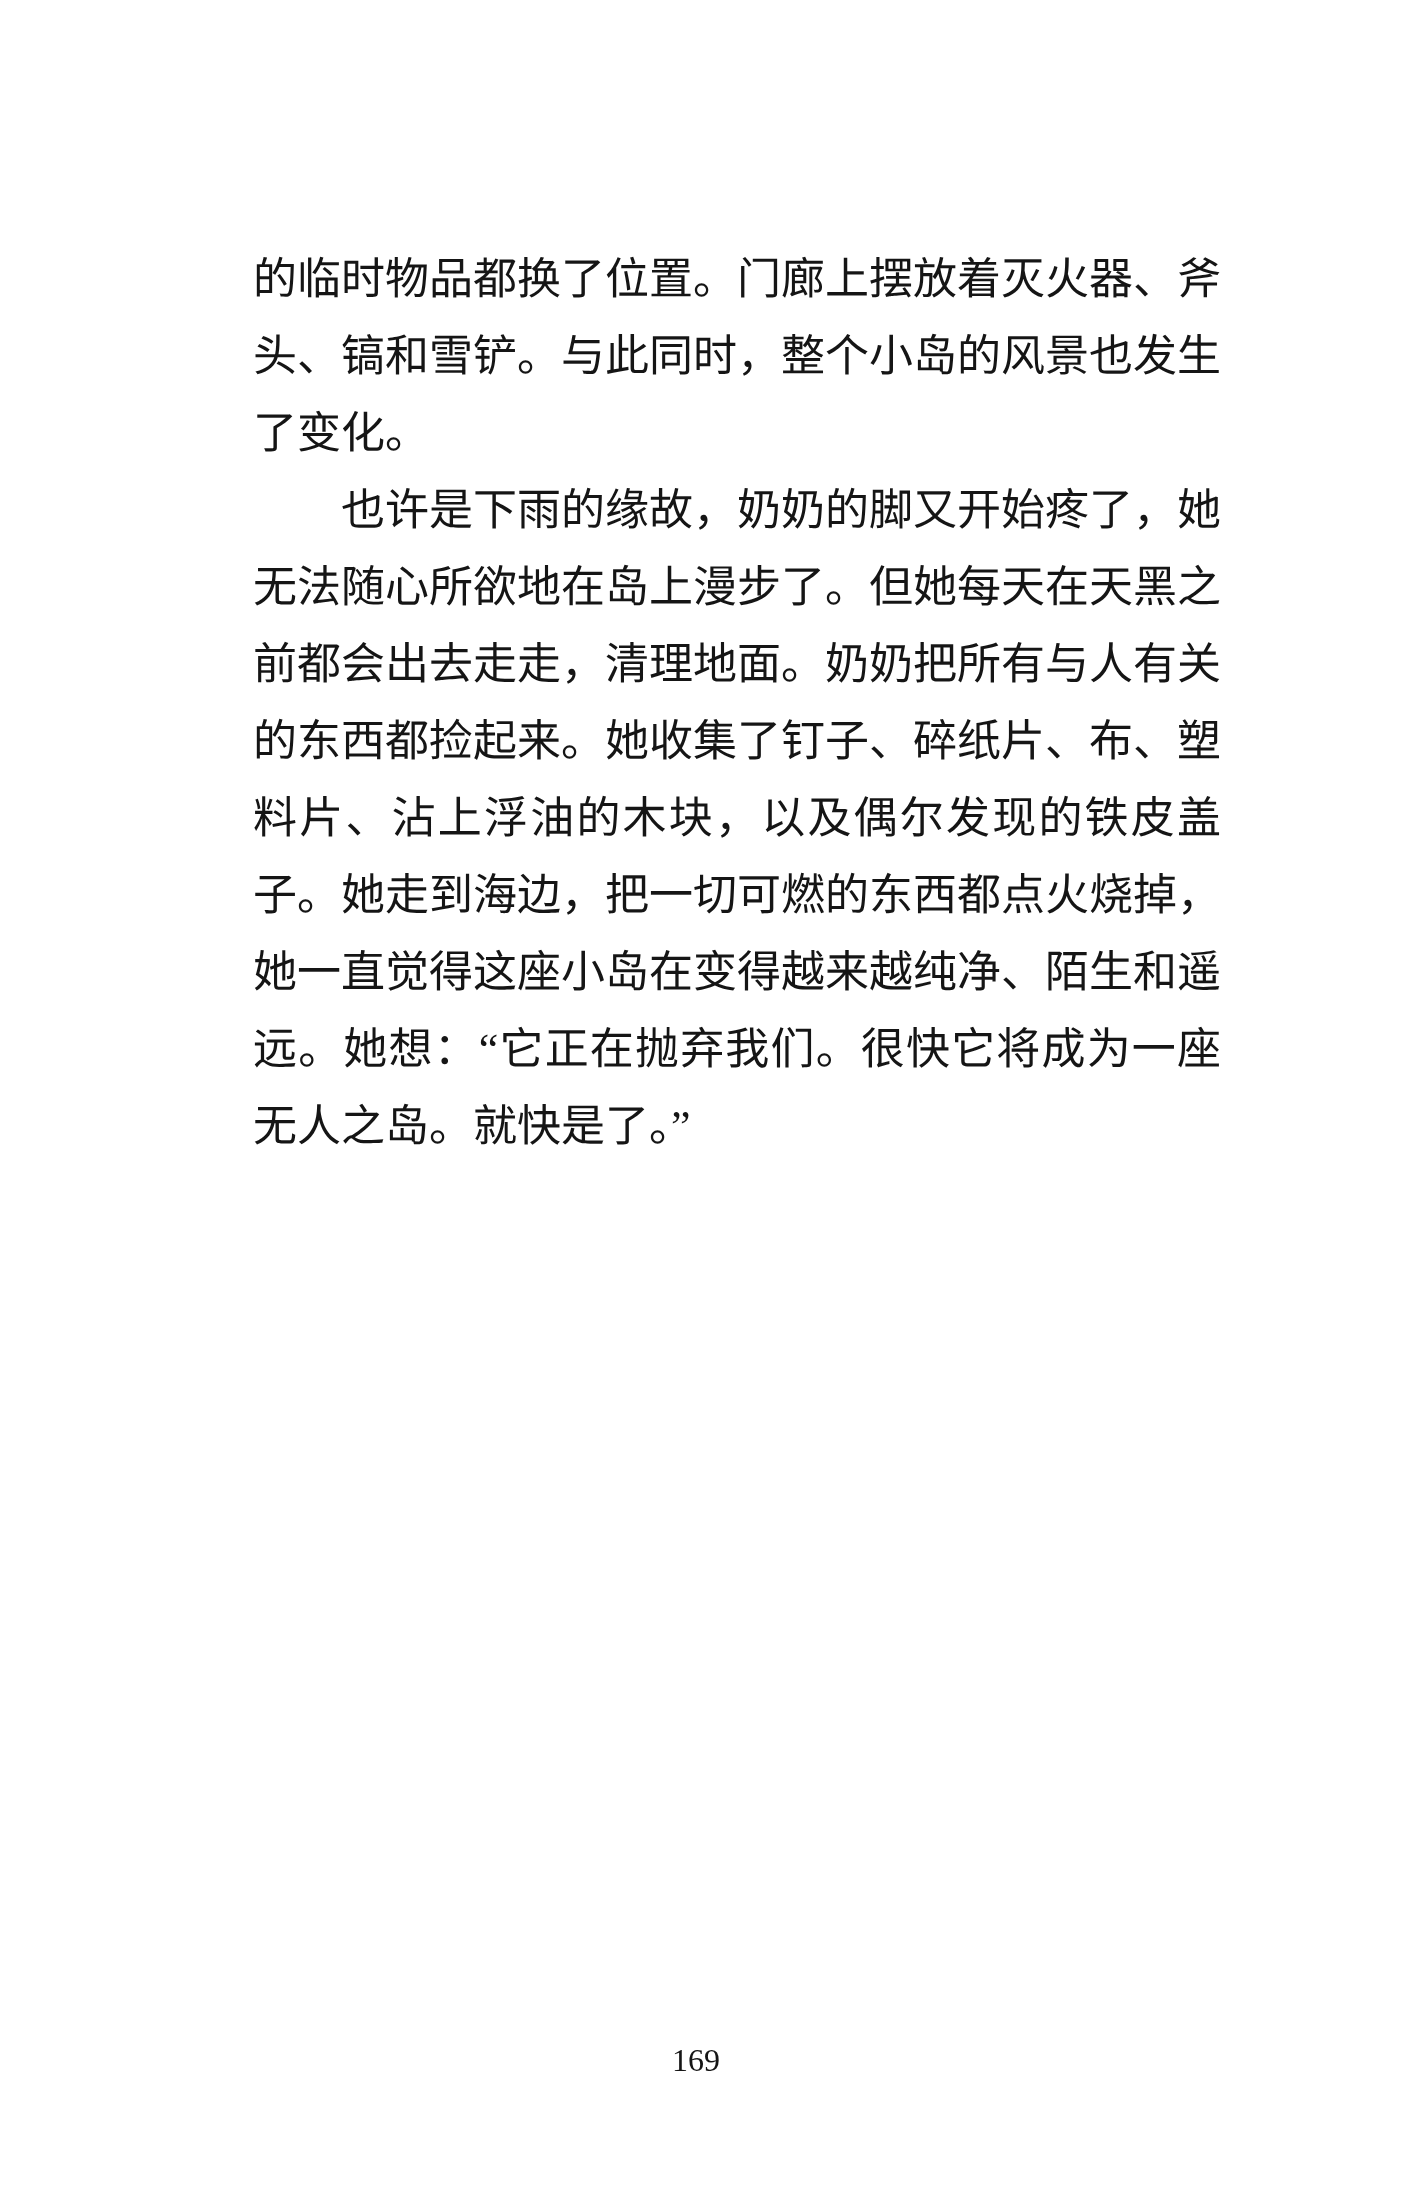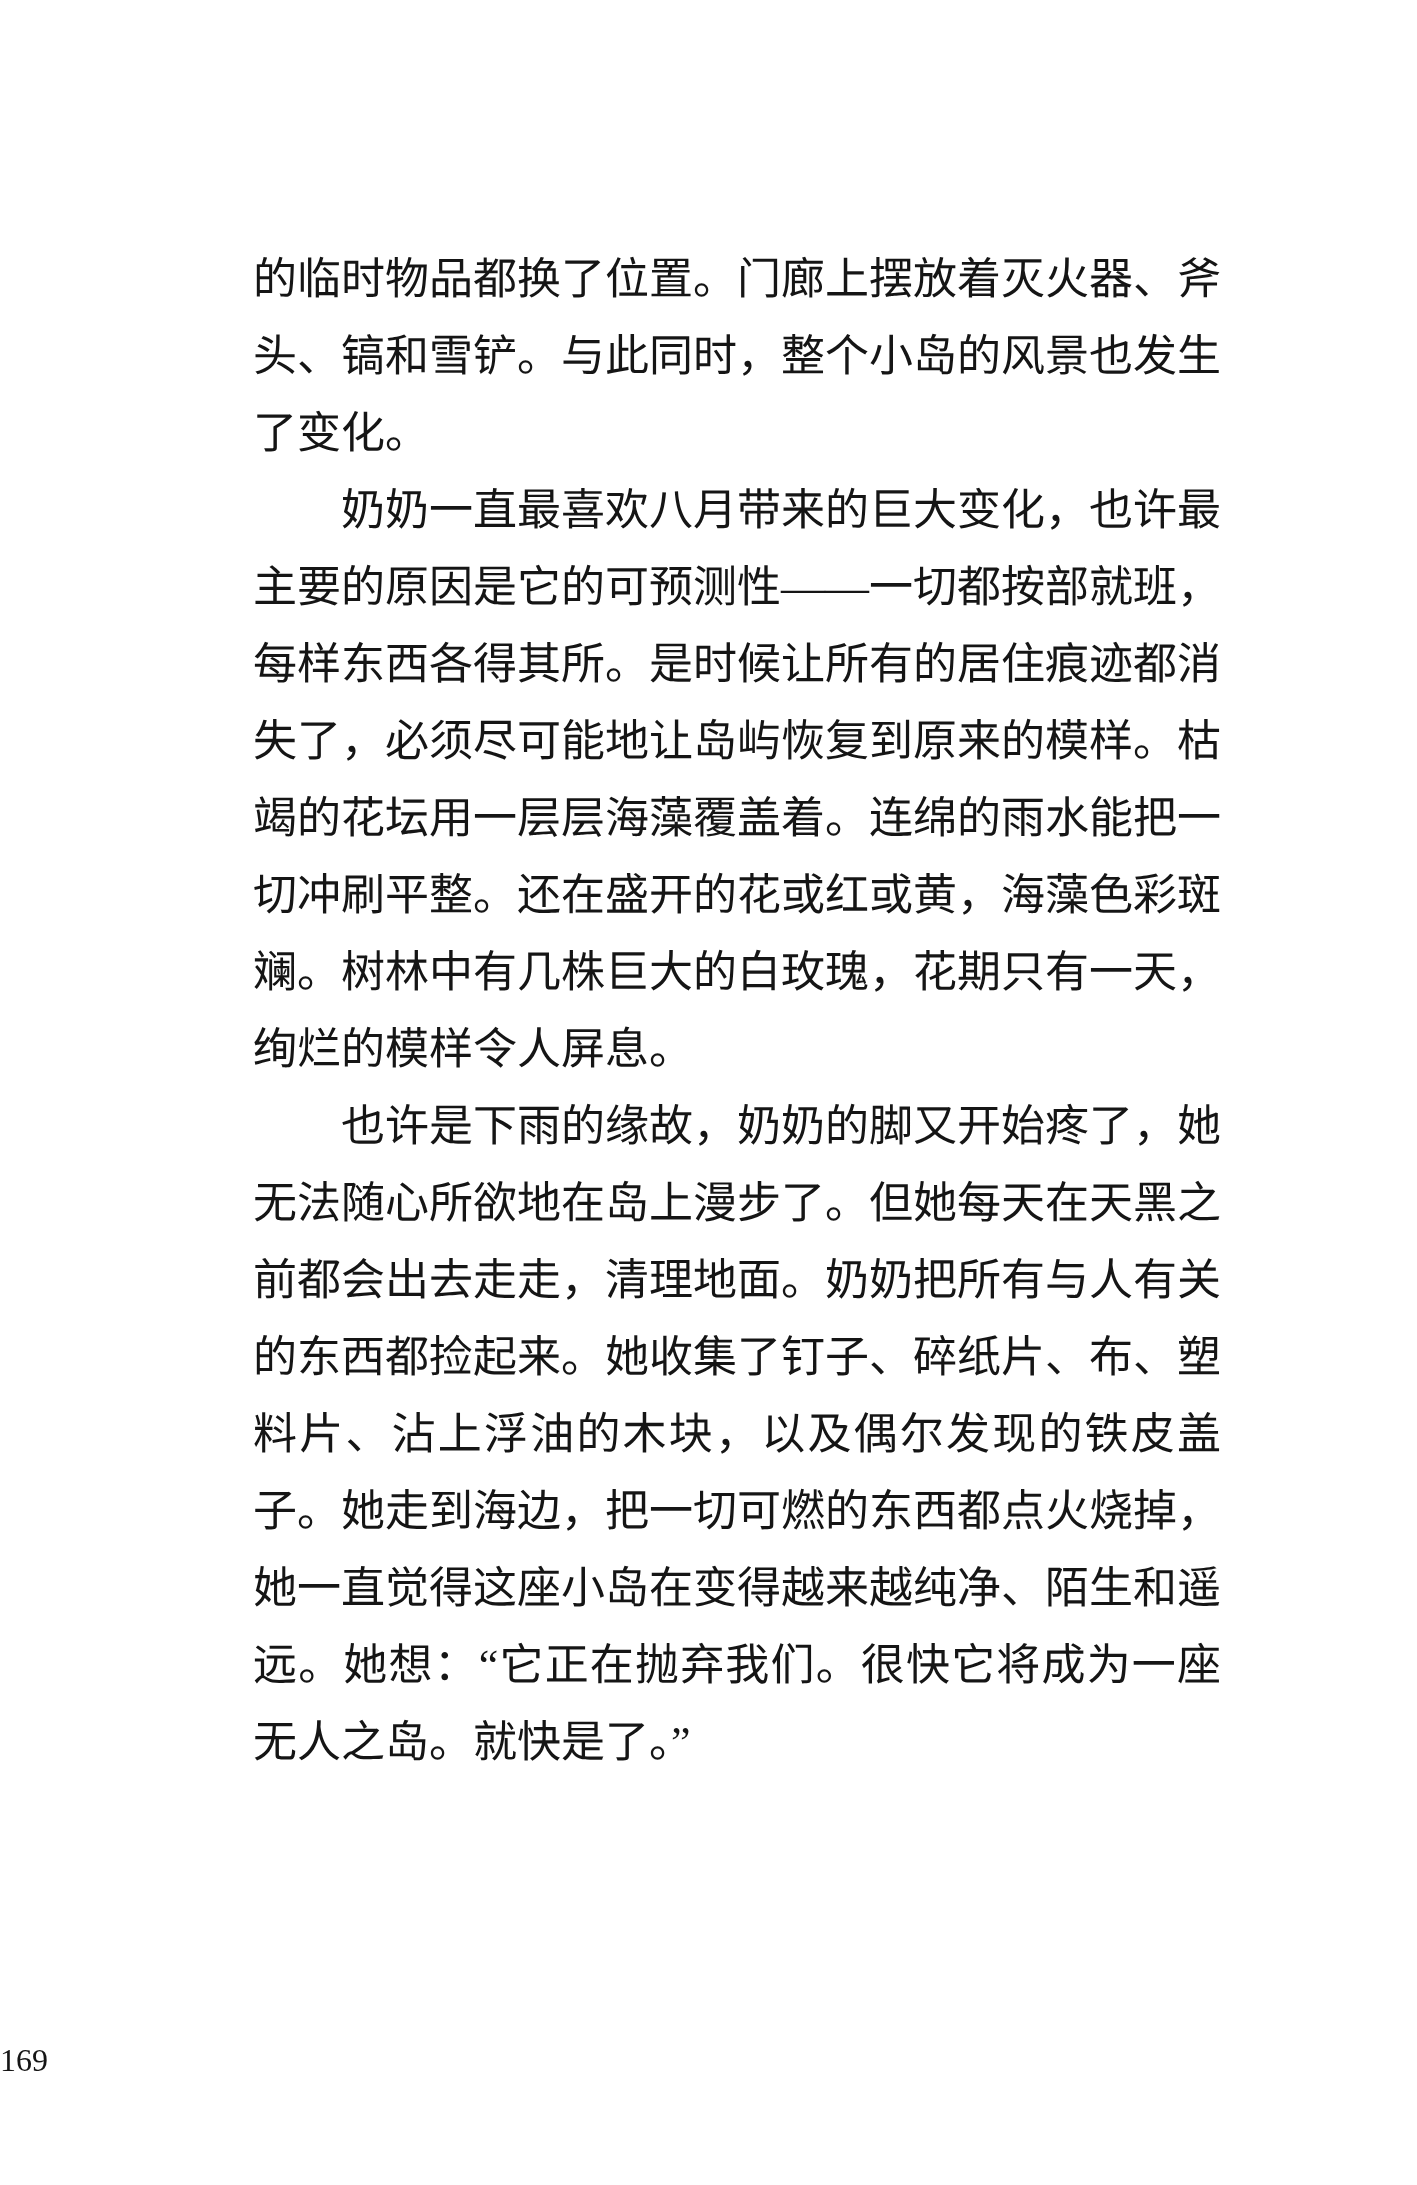--- a/index.html
+++ b/index.html
@@ -30,34 +30,34 @@
     text-align: justify;
     text-justify: inter-ideograph;
     letter-spacing: 0;
   }
   .text-block p.indent {
     text-indent: 2em;
   }
   .page-number {
     position: absolute;
     top: 2040px;
-    left: 0;
+    left: 12px;
     width: 100%;
+    text-align: center;
     font-size: 32px;
     line-height: 40px;
     color: #151515;
     font-family: "Liberation Serif", "DejaVu Serif", serif;
   }
 </style>
 </head>
 <body>
 
 <div class="book-page">
 
   <div class="text-block">
     <p>的临时物品都换了位置。门廊上摆放着灭火器、斧头、镐和雪铲。与此同时，整个小岛的风景也发生了变化。</p>
-    <p class="indent">奶奶一直最喜欢八月带来的巨大变化，也许最主要的原因是它的可预测性——一切都按部就班，每样东西各得其所。是时候让所有的居住痕迹都消失了，必须尽可能地让岛屿恢复到原来的模样。枯竭的花坛用一层层海藻覆盖着。连绵的雨水能把一切冲刷平整。还在盛开的花或红或黄，海藻色彩斑斓。树林中有几株巨大的白玫瑰，花期只有一天，绚烂的模样令人屏息。</p>
     <p class="indent">也许是下雨的缘故，奶奶的脚又开始疼了，她无法随心所欲地在岛上漫步了。但她每天在天黑之前都会出去走走，清理地面。奶奶把所有与人有关的东西都捡起来。她收集了钉子、碎纸片、布、塑料片、沾上浮油的木块，以及偶尔发现的铁皮盖子。她走到海边，把一切可燃的东西都点火烧掉，她一直觉得这座小岛在变得越来越纯净、陌生和遥远。她想：“它正在抛弃我们。很快它将成为一座无人之岛。就快是了。”</p>
   </div>
 
   <div class="page-number">169</div>
 
 </div>
 
 </body></html>

